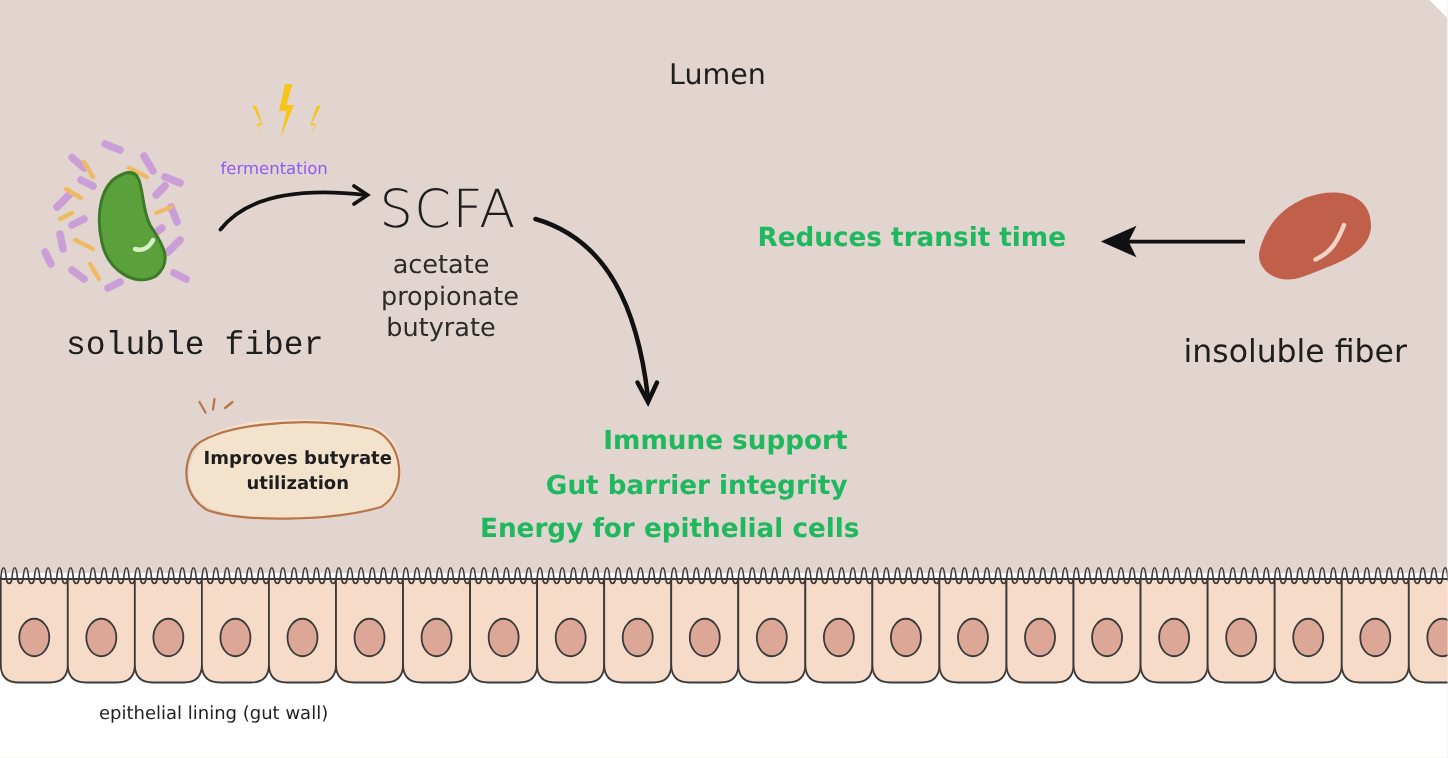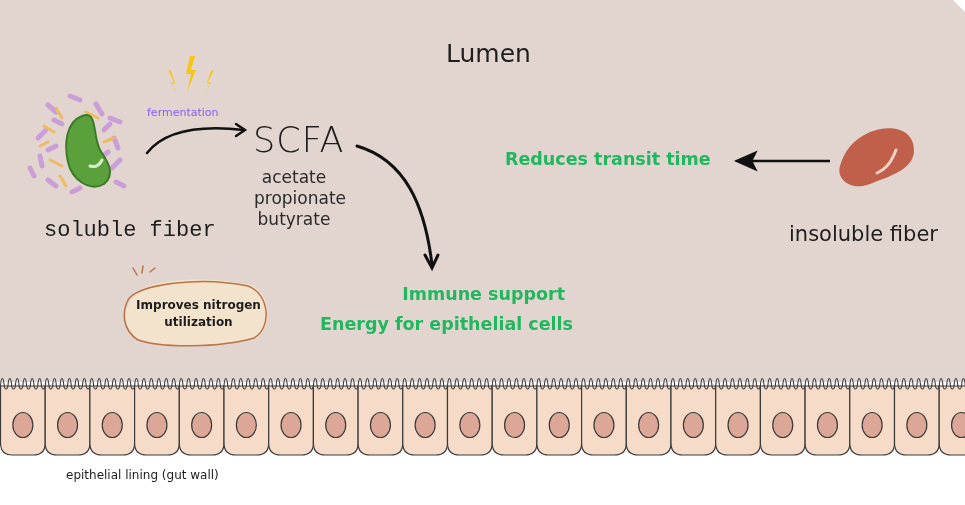--- a/index.html
+++ b/index.html
@@ -1,21 +1,21 @@
 <!DOCTYPE html>
 <html><head>
 <meta charset="utf-8">
 <style>
   html, body { margin:0; padding:0; background:#ffffff; }
   body { width:965px; height:505px; position:relative; overflow:hidden;
          font-family:"DejaVu Sans", "Liberation Sans", sans-serif; }
   .lumen { position:absolute; left:0; top:0; width:965px; height:382px; background:#e2d5cf;
            clip-path: polygon(0 0, 953px 0, 965px 12px, 965px 100%, 0 100%); }
   .txt { position:absolute; white-space:nowrap; color:#1e1e1e; }
-  .lumen-title { left:446px; top:39px; font-size:25px; }
+  .lumen-title { left:446px; top:39px; font-size:19px; }
   .ferm { left:147px; top:106px; font-size:11px; color:#8b5cf6; }
   .scfa { left:253px; top:120px; font-size:35px; letter-spacing:1px; font-family:"DejaVu Sans", sans-serif; font-weight:300; }
   .acids { left:254px; top:167px; width:80px; text-align:center; font-size:17px; line-height:21px; color:#2b2b2b; }
   .acids div { white-space:nowrap; }
   .sol { left:44px; top:218px; font-size:22px;font-family:Liberation Mono, monospace; }
   .insol { left:789px; top:222px; font-size:21px; }
   .green { color:#1fb85f; font-weight:bold; font-size:17.5px; }
   .ben-right { left:505px; top:146px; line-height:26px; }
   .ben-mid { left:320px; top:280px; line-height:29.5px; text-align:right; width:245px; }
   .nitro { left:126px; top:297px; width:145px; text-align:center; font-size:12px; font-weight:bold; line-height:17px; color:#1e1e1e; }
@@ -179,21 +179,22 @@
 </div>
 <div class="txt sol">soluble fiber</div>
 <div class="txt insol">insoluble fiber</div>
 
 <div class="txt green ben-right">
   <div>Reduces transit time</div>
 </div>
 
 <div class="txt green ben-mid">
   <div>Immune support</div>
+  <div>Gut barrier integrity</div>
   <div>Energy for epithelial cells</div>
 </div>
 
 <div class="txt nitro">
-  <div>Improves nitrogen</div>
+  <div>Improves butyrate</div>
   <div>utilization</div>
 </div>
 
 <div class="txt wall-label">epithelial lining (gut wall)</div>
 
 </body></html>

